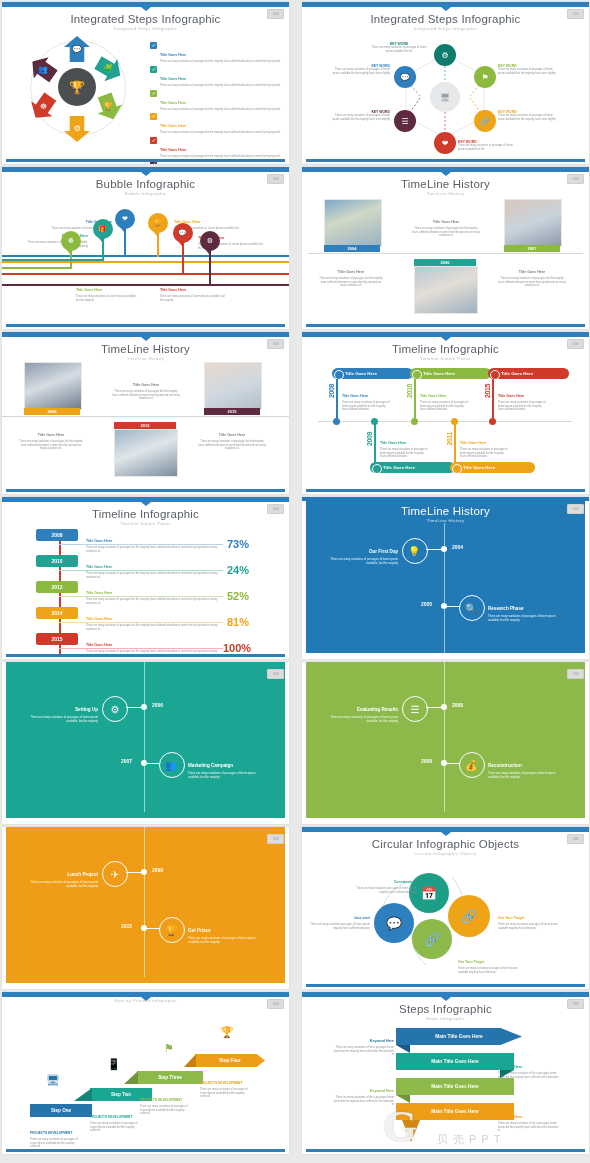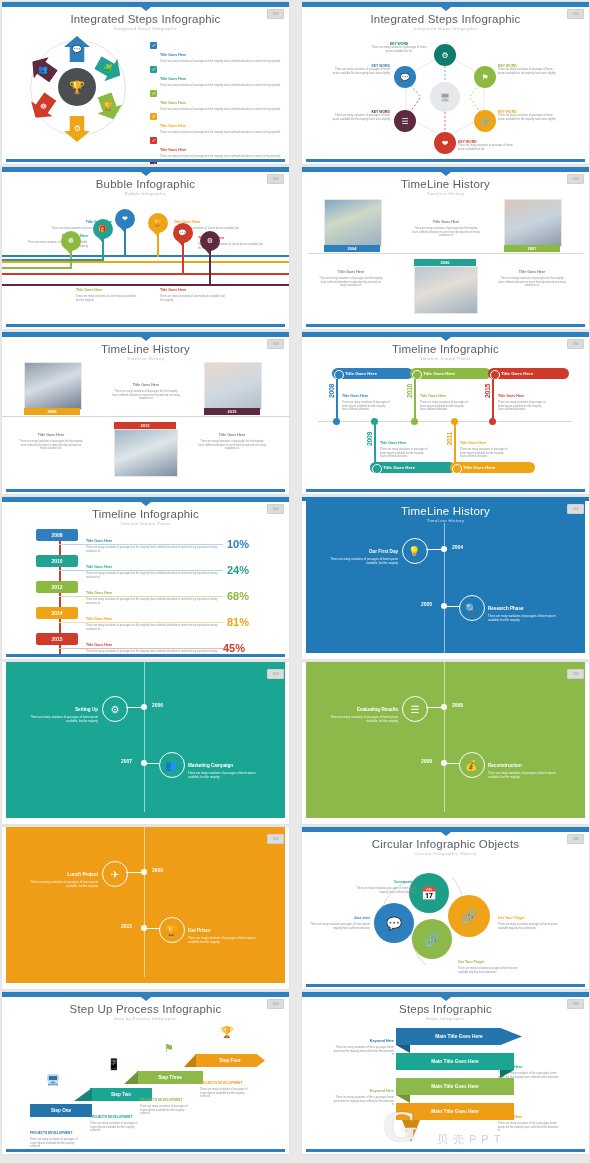--- a/index.html
+++ b/index.html
@@ -397,61 +397,61 @@
       <div class="vline" style="left:57px;top:6px;height:128px;background:#cf3a2b;width:1px;border-left:1px dashed #b54437"></div>
 
       <div style="position:absolute;left:34px;top:6px">
         <div class="yearbox" style="background:#2e7fbe">2008</div>
       </div>
       <div style="position:absolute;left:84px;top:5px;width:135px">
         <b class="hd" style="color:#2e7fbe">Title Goes Here</b>
         <div class="ft2">There are many variations of passages but the majority have suffered alteration in some form by injected  are many variations of.</div>
       </div>
       <div class="line" style="left:57px;top:21px;width:164px;background:#b8d4ea;height:1px"></div>
-      <div class="pct" style="position:absolute;left:225px;top:15px;color:#2e7fbe">10%</div>
+      <div class="pct" style="position:absolute;left:225px;top:15px;color:#2e7fbe">73%</div>
 
       <div style="position:absolute;left:34px;top:32px">
         <div class="yearbox" style="background:#23a193">2010</div>
       </div>
       <div style="position:absolute;left:84px;top:31px;width:135px">
         <b class="hd" style="color:#23a193">Title Goes Here</b>
         <div class="ft2">There are many variations of passages but the majority have suffered alteration in some form by injected  are many variations of.</div>
       </div>
       <div class="line" style="left:57px;top:47px;width:164px;background:#a9ddd6;height:1px"></div>
       <div class="pct" style="position:absolute;left:225px;top:41px;color:#23a193">24%</div>
 
       <div style="position:absolute;left:34px;top:58px">
         <div class="yearbox" style="background:#8cb93f">2012</div>
       </div>
       <div style="position:absolute;left:84px;top:57px;width:135px">
         <b class="hd" style="color:#8cb93f">Title Goes Here</b>
         <div class="ft2">There are many variations of passages but the majority have suffered alteration in some form by injected  are many variations of.</div>
       </div>
       <div class="line" style="left:57px;top:73px;width:164px;background:#cde3a9;height:1px"></div>
-      <div class="pct" style="position:absolute;left:225px;top:67px;color:#8cb93f">68%</div>
+      <div class="pct" style="position:absolute;left:225px;top:67px;color:#8cb93f">52%</div>
 
       <div style="position:absolute;left:34px;top:84px">
         <div class="yearbox" style="background:#efa417">2014</div>
       </div>
       <div style="position:absolute;left:84px;top:83px;width:135px">
         <b class="hd" style="color:#efa417">Title Goes Here</b>
         <div class="ft2">There are many variations of passages but the majority have suffered alteration in some form by injected  are many variations of.</div>
       </div>
       <div class="line" style="left:57px;top:99px;width:164px;background:#f7dca8;height:1px"></div>
       <div class="pct" style="position:absolute;left:225px;top:93px;color:#efa417">81%</div>
 
       <div style="position:absolute;left:34px;top:110px">
         <div class="yearbox" style="background:#cf3a2b">2015</div>
       </div>
       <div style="position:absolute;left:84px;top:109px;width:135px">
         <b class="hd" style="color:#cf3a2b">Title Goes Here</b>
         <div class="ft2">There are many variations of passages but the majority have suffered alteration in some form by injected  are many variations of.</div>
       </div>
       <div class="line" style="left:57px;top:125px;width:164px;background:#eeb6af;height:1px"></div>
-      <div class="pct" style="position:absolute;left:221px;top:119px;color:#cf3a2b">45%</div>
+      <div class="pct" style="position:absolute;left:221px;top:119px;color:#cf3a2b">100%</div>
     </div>
     <div class="botbar" style="background:#2e7fbe"></div>
   </div>
 
   <div class="slide">
     <div class="full" style="background:#2179b5;left:4px;right:4px;top:0;bottom:6px"></div>
     <div style="position:absolute;left:0;top:0;width:100%;height:4px;background:#2179b5"></div>
     <div class="title wt" style="color:#fff;position:relative;z-index:2;margin-top:8px">TimeLine History</div>
     <div class="subtitle" style="color:#cde2f2;position:relative;z-index:2">TimeLine History</div>
     <div class="badge">168</div>
@@ -581,21 +581,20 @@
         <b class="hd" style="color:#8cb94a">Get Your Target</b>
         <div class="ft2">There are many variations passages of lorem ipsum available  majority have alteration.</div>
       </div>
     </div>
     <div class="botbar" style="background:#2e7fbe"></div>
   </div>
 
   <div class="slide">
     <div class="topbar" style="background:#2e7fbe"></div>
     <div class="notch"></div>
-    <div class="title">Step Up Process Infographic</div>
     <div class="subtitle">Step by Process Infographic</div>
     <div class="badge">168</div>
     <div class="body">
       <div style="position:absolute;left:44px;top:56px;color:#2574ab;font-size:11px">🖥</div>
       <div class="stepbar" style="left:28px;top:86px;width:62px;background:#2574ab">Step One</div>
       <div style="position:absolute;left:28px;top:102px;width:50px">
         <b style="font-size:3.2px;color:#2574ab">PROJECTS DEVELOPMENT</b>
         <div class="ft2">There are many variations of passages of  Lorem Ipsum available but the majority suffered.</div>
       </div>
 

